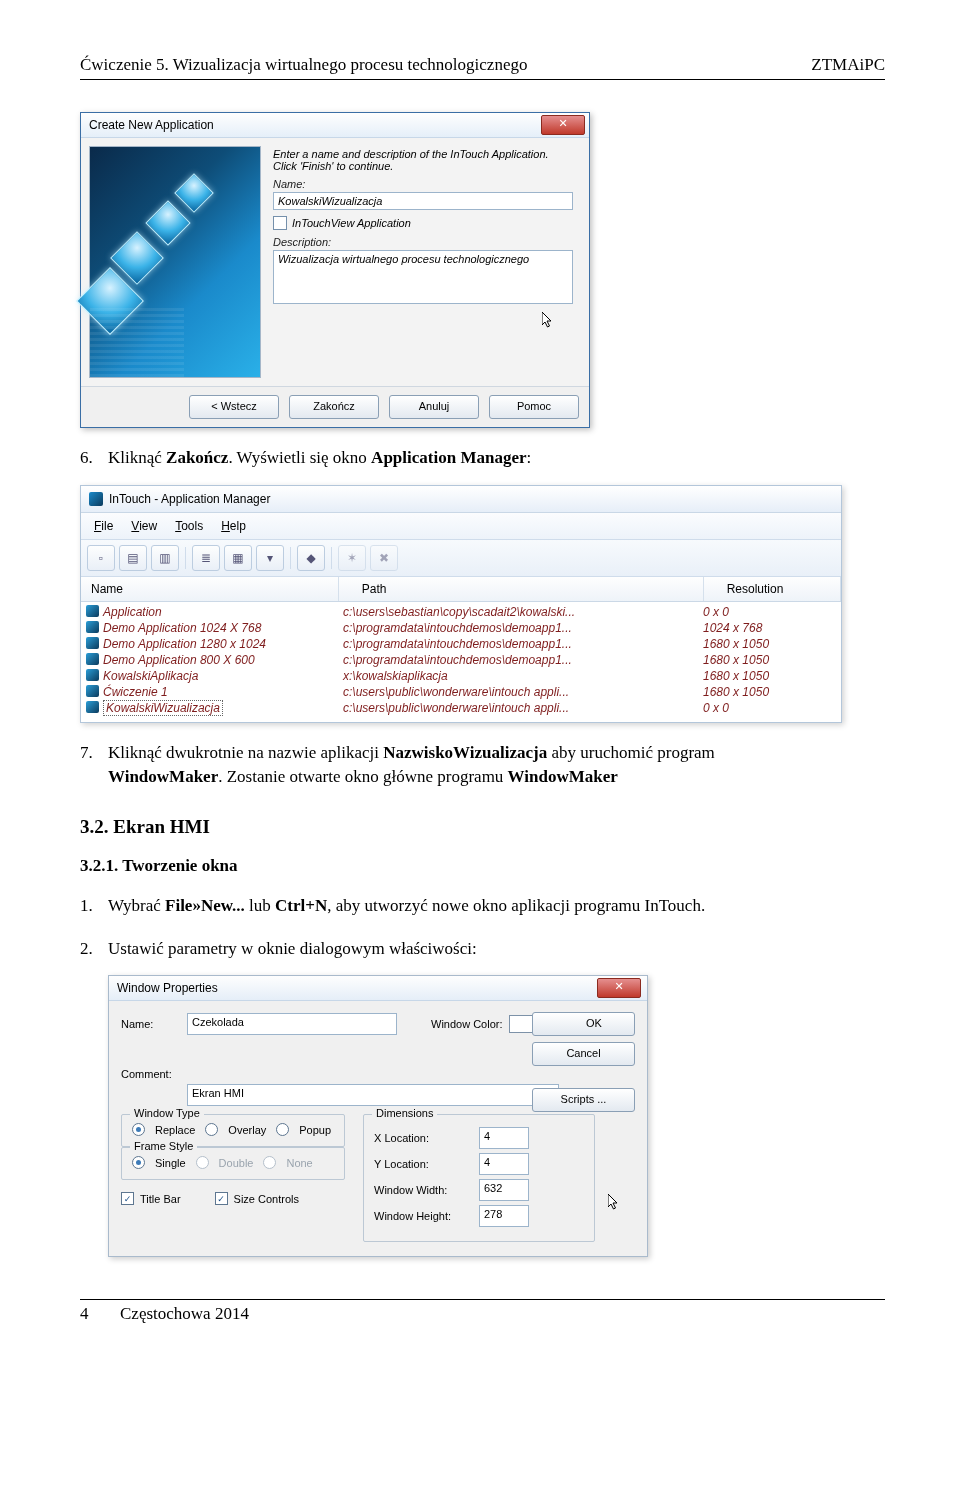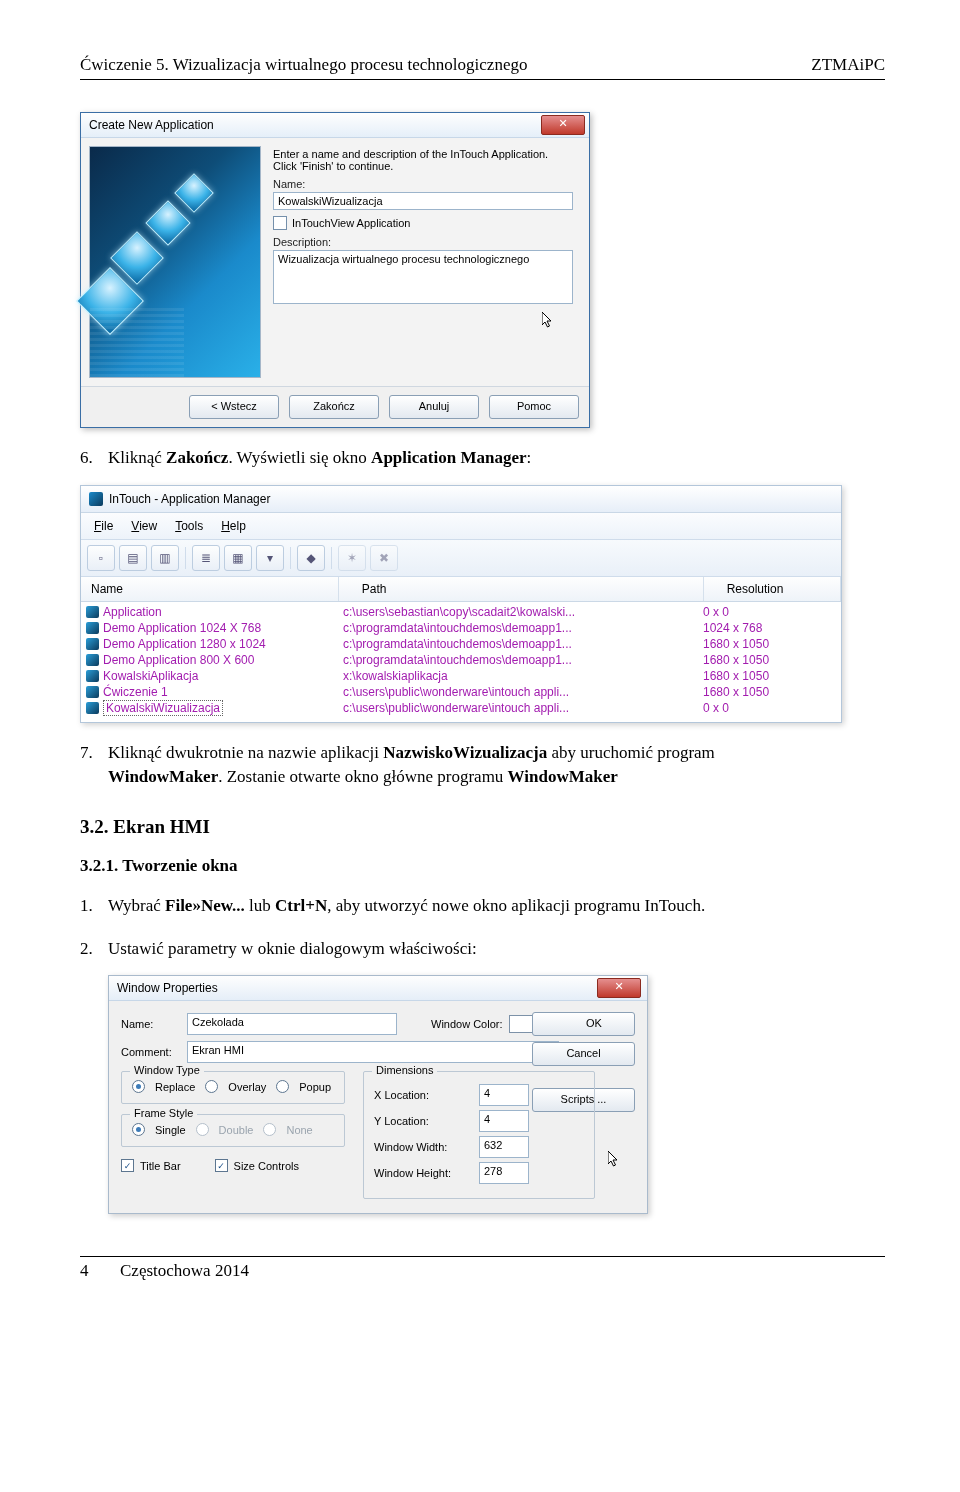--- a/index.html
+++ b/index.html
@@ -99,20 +99,21 @@
   .wizard-art .d2 { top: 60px; left: 62px; width:30px; height:30px; }
   .wizard-art .d3 { top: 92px; left: 28px; width:36px; height:36px; }
   .wizard-art .d4 { top: 130px; left: -4px; width:46px; height:46px; }
   .wizard-art .stripes {
     position:absolute; bottom:0; left:0; width:55%; height:70px;
     background: repeating-linear-gradient(0deg, rgba(255,255,255,0.08) 0 3px, transparent 3px 6px);
   }
   .wizard-form {
     flex: 1;
     padding: 10px 14px 6px 4px;
+    font-style: italic;
   }
   .wizard-form label {
     display: block;
     margin-top: 6px;
     color: #222;
   }
   .wizard-input {
     width: 290px;
     border: 1px solid #9cb4cb;
     background: #fff;
@@ -214,23 +215,24 @@
   }
   .appman-columns > div {
     padding:5px 10px;
     border-right:1px solid #d5e0ec;
   }
   .col-name { width:252px; }
   .col-path { width:352px; }
   .col-res  { width:110px; border-right:none; }
   .appman-rows { padding:2px 0 6px 0; }
   .appman-row {
-    display:flex; align-items:center;
-    font-size:12px; color:#a21caf;
+    display:flex; 
+    font-size:12px; color:#7f1d1d;
     padding:1px 0;
+    font-style:italic;
   }
   .appman-row .ricon {
     width:22px; display:flex; justify-content:center;
   }
   .ricon-inner {
     width:13px; height:12px;
     background: linear-gradient(135deg,#2a9ed8,#0b3a5c);
     border-radius:2px;
     position:relative;
   }
@@ -259,41 +261,41 @@
   .wp-body {
     padding:12px 12px 14px 12px;
   }
   .wp-row { display:flex; align-items:center; gap:6px; margin-bottom:6px; }
   .wp-label { width:60px; }
   .wp-input {
     border:1px solid #9cb4cb; background:#fff;
     padding:2px 4px; font-size:11px; height:16px;
   }
   .wp-input.name { width:200px; }
-  .wp-input.comment { width:362px; }
+  .wp-input.comment { width:362px;margin-top:43px; }
   .wp-input.small { width:40px; text-align:left; }
   .wincolor-box {
     width:28px; height:16px; border:1px solid #7d92a8; background:#fff;
     display:inline-block;
   }
   .wp-right-btns {
     position:absolute; right:12px; top:36px;
     display:flex; flex-direction:column; gap:6px;
   }
   .wp-groups { display:flex; gap:18px; margin-top:8px; }
   .groupbox {
     border:1px solid #bcc8d4; border-radius:2px;
     padding:8px 10px 10px 10px; position:relative;
   }
   .groupbox .gtitle {
     position:absolute; top:-8px; left:8px; background:#f0f0f0;
     padding:0 4px; font-size:11px;
   }
   .gb-wintype { width:202px; }
-  .gb-frame { width:202px; margin-top:10px; }
+  .gb-frame { width:202px; }
   .gb-dim { width:210px; }
   .radio-row, .check-row2 { display:flex; gap:10px; align-items:center; }
   .radio {
     width:11px; height:11px; border:1px solid #5d7690; border-radius:50%;
     background:#fff; display:inline-flex; align-items:center; justify-content:center;
   }
   .radio.checked::after { content:""; width:5px; height:5px; background:#3d7bb8; border-radius:50%; }
   .radio.disabled { border-color:#b5c0cb; }
   .rlabel.disabled { color:#9aa4ae; }
   .chk2 {

